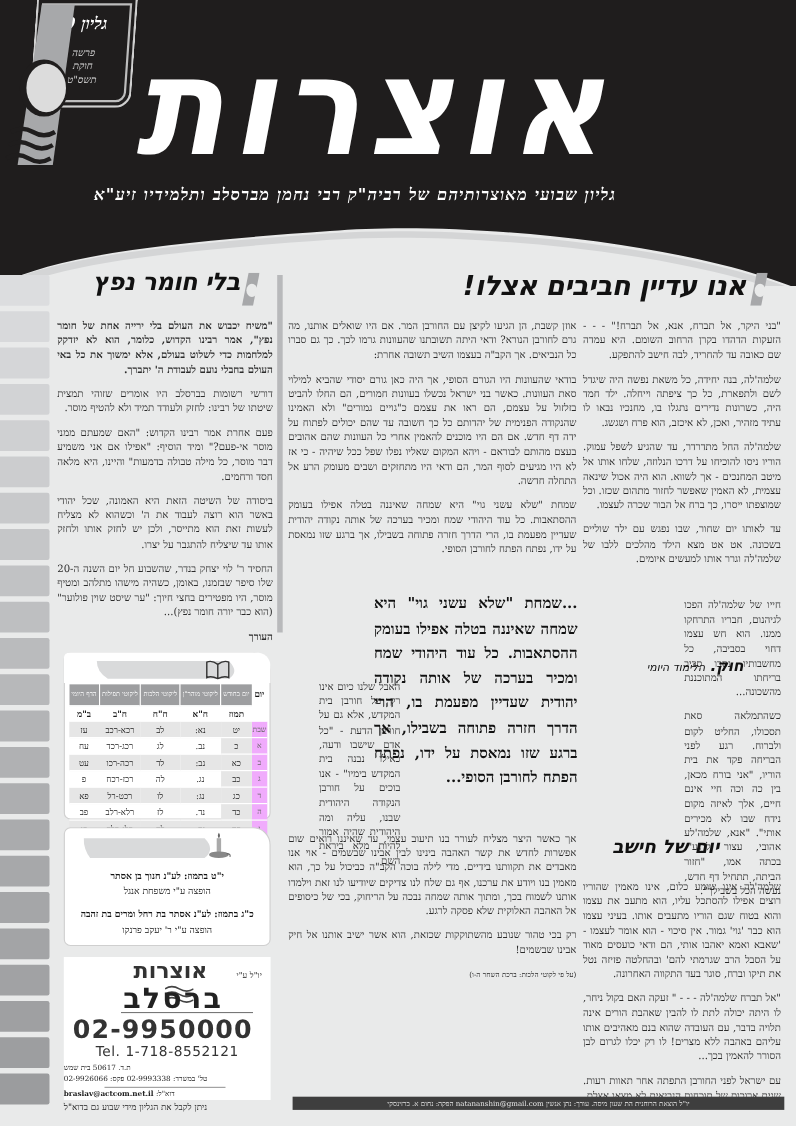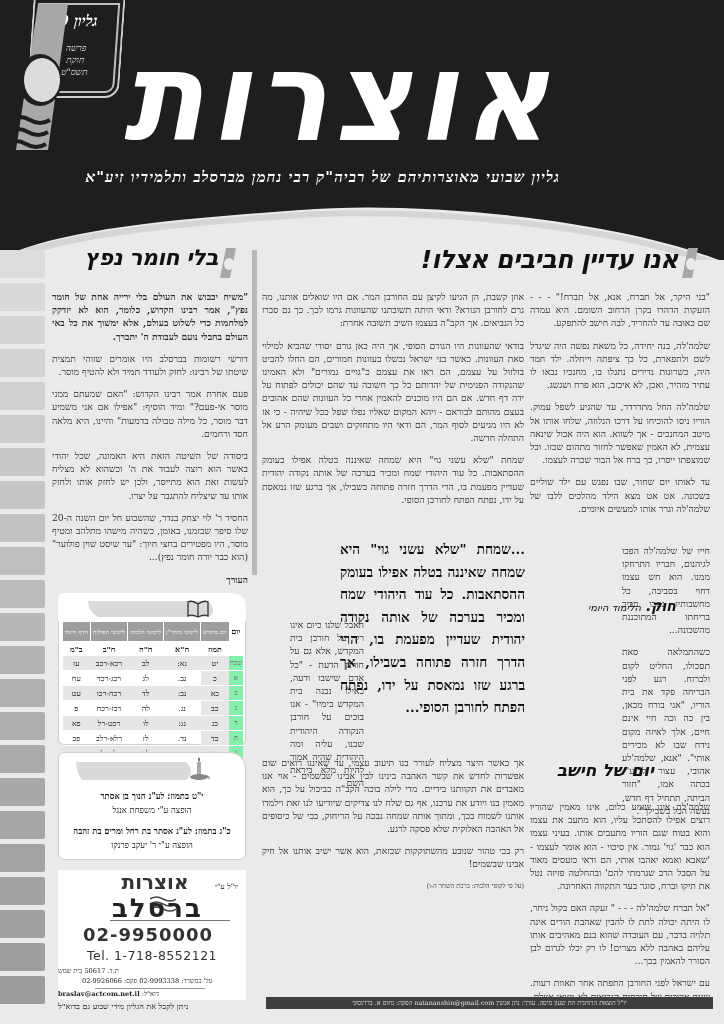--- a/index.html
+++ b/index.html
@@ -31,33 +31,33 @@
   
   .hok-box { position: absolute; left: 58px; top: 593px; width: 188px; height: 152px; background: #fff; border: 1px solid #cfcfcf; border-radius: 6px 16px 6px 6px; }
   .hok-head { position: absolute; left: 58px; top: 593px; width: 188px; height: 28px; }
   .hok-title { position: absolute; right: 48px; top: 598px; font-family: "DejaVu Sans", sans-serif; font-weight: bold; font-style: italic; font-size: 14px; color: #111; direction: rtl; }
   .hok-title small { font-weight: normal; font-size: 10px; }
   .hok-table { position: absolute; left: 62px; top: 621px; width: 181px; border-collapse: collapse; font-size: 7.8px; direction: rtl; }
   .hok-table th { background: #9d9ea0; color: #fff; font-weight: normal; font-size: 6px; line-height: 7px; height: 20px; border: 1px solid #fff; text-align: center; padding: 0 1px; }
   .hok-table td { text-align: center; height: 15px; border-bottom: 1px solid #fff; padding: 0; }
   .hok-table tr.sub td { font-weight: bold; font-size: 8px; background: #fff; height: 14px; }
   .hok-table td.shade { background: #e6e6e6; }
-  .hok-table td.daycol { background: #86efac; font-size: 7px; color: #666; }
+  .hok-table td.daycol { background: #f0abfc; font-size: 7px; color: #666; }
 
   
   .yom-box { position: absolute; left: 58px; top: 752px; width: 188px; height: 108px; background: #fff; border: 1px solid #cfcfcf; border-radius: 6px 16px 6px 6px; }
   .yom-title { position: absolute; right: 70px; top: 760px; font-family: "DejaVu Sans", sans-serif; font-weight: bold; font-style: italic; font-size: 17px; color: #111; }
   .yom-line { position: absolute; width: 188px; left: 58px; text-align: center; font-size: 8.4px; color: #111; direction: rtl; }
 
   
   .ad-box { position: absolute; left: 58px; top: 870px; width: 188px; height: 130px; background: #fff; }
   .ad-credit { position: absolute; right: 18px; top: 882px; font-size: 7.5px; }
   .ad-brand { position: absolute; left: 110px; top: 872px; width: 90px; text-align: center; font-family: "DejaVu Sans", sans-serif; font-weight: bold; font-size: 20px; line-height: 20px; color: #333; }
   .ad-brand2 { position: absolute; left: 112px; top: 893px; font-family: "DejaVu Sans", sans-serif; font-weight: bold; font-size: 26px; color: #222; letter-spacing: 2px; }
-  .ad-phone { position: absolute; left: 58px; top: 924px; width: 180px; text-align: center; font-family: "DejaVu Sans", sans-serif; font-weight: bold; font-size: 18px; color: #333; direction: ltr; letter-spacing: 1px; }
+  .ad-phone { position: absolute; left: 58px; top: 924px; width: 180px; text-align: center; font-family: "DejaVu Sans", sans-serif; font-weight: bold; font-size: 23px; color: #333; direction: ltr; letter-spacing: 1px; }
   .ad-tel { position: absolute; left: 58px; top: 948px; width: 188px; text-align: center; font-family: "DejaVu Sans", sans-serif; font-size: 12.5px; color: #333; direction: ltr; letter-spacing: 0.5px; }
   .ad-small { position: absolute; left: 58px; width: 176px; text-align: left; font-size: 6.6px; color: #222; }
 
   .pull-quote { position: absolute; left: 340px; top: 538px; width: 185px; font-size: 13.6px; line-height: 22.6px; font-weight: bold; text-align: justify; color: #111; font-family: "DejaVu Serif", serif; }
 
   .footer-bar { position: absolute; left: 266px; top: 997px; width: 447px; height: 12px; background: #3e3e3e; color: #e8e8e8; font-size: 6.4px; line-height: 12px; text-align: center; white-space: nowrap; overflow: hidden; }
 </style>
 </head>
 <body>
 
@@ -274,21 +274,21 @@
 <div class="ad-credit" style="right:486px;">יו"ל ע"י</div>
 <div class="ad-brand">אוצרות</div>
 <svg style="position:absolute;left:150px;top:895px;" width="26" height="18" viewBox="0 0 26 18">
   <path d="M0 4 q6 -4 13 0 t13 0 M0 9 q6 -4 13 0 t13 0 M0 14 q6 -4 13 0 t13 0" stroke="#444" stroke-width="1.5" fill="none"></path>
 </svg>
 <div class="ad-brand2">ברסלב</div>
 <div style="position:absolute;left:110px;top:920px;width:120px;height:1px;background:#777;"></div>
 <div class="ad-phone">02-9950000</div>
 <div class="ad-tel">Tel. 1-718-8552121</div>
 <div class="ad-small" style="top:967px;">ת.ד. 50617 בית שמש</div>
-<div class="ad-small" style="top:977px;margin-left:24px;">טל' במשרד: 02-9993338 פקס: 02-9926066</div>
+<div class="ad-small" style="top:977px;">טל' במשרד: 02-9993338 פקס: 02-9926066</div>
 <div style="position:absolute;left:95px;top:988px;width:110px;height:1px;background:#999;"></div>
 <div class="ad-small" style="top:990px;">
   <span>דוא"ל:</span>
   <span style="font-weight:bold;">braslav@actcom.net.il</span>
 </div>
 <div class="ad-small" style="top:1002px;font-size:8px;">ניתן לקבל את הגליון מידי שבוע גם בדוא"ל</div>
 
 <div class="footer-bar">יו"ל הוצאת הרוחנית הת שעון מיסה. עורך: נתן אנשין natananshin@gmail.com הפקה: נחום א. ברזינסקי</div>
 
 </body></html>

